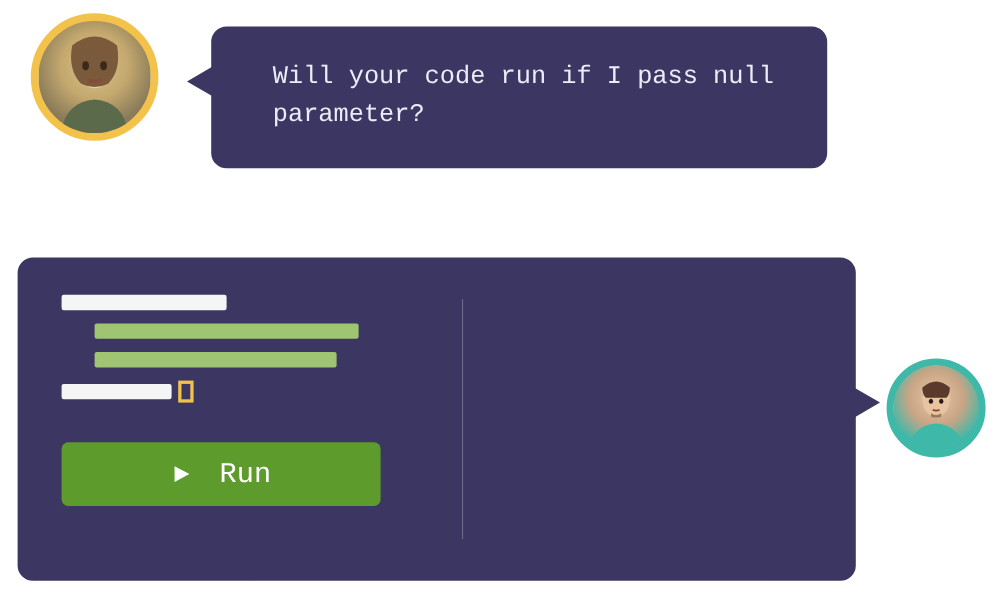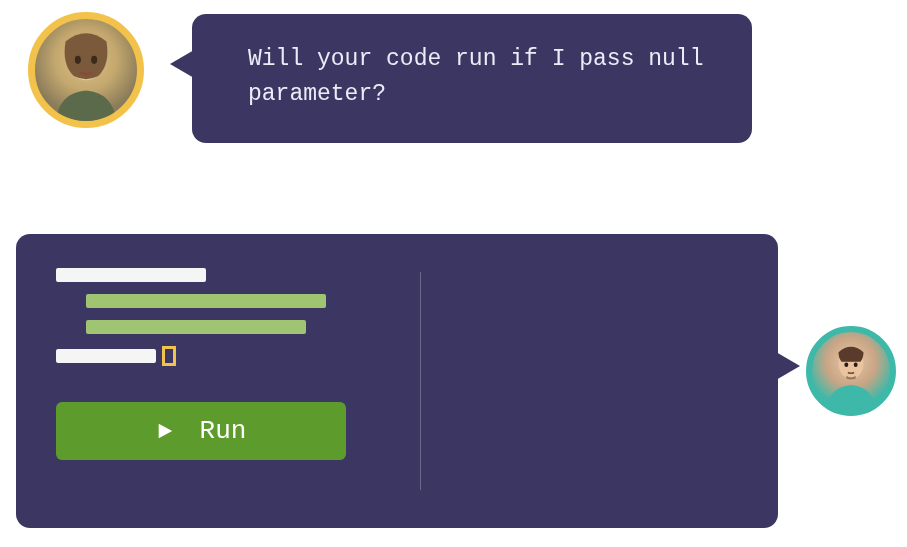--- a/index.html
+++ b/index.html
@@ -14,21 +14,21 @@
   .bubble {
     background: #3B3762;
     border-radius: 14px;
     color: #EDEBF7;
     position: absolute;
     font-size: 23px;
     line-height: 1.5;
   }
   .bubble1 {
     left: 192px;
-    top: 14px;
+    top: 24px;
     width: 560px;
     padding: 28px 36px 32px 56px;
   }
   .bubble1::before {
     content: "";
     position: absolute;
     left: -22px;
     top: 36px;
     border-top: 14px solid transparent;
     border-bottom: 14px solid transparent;

